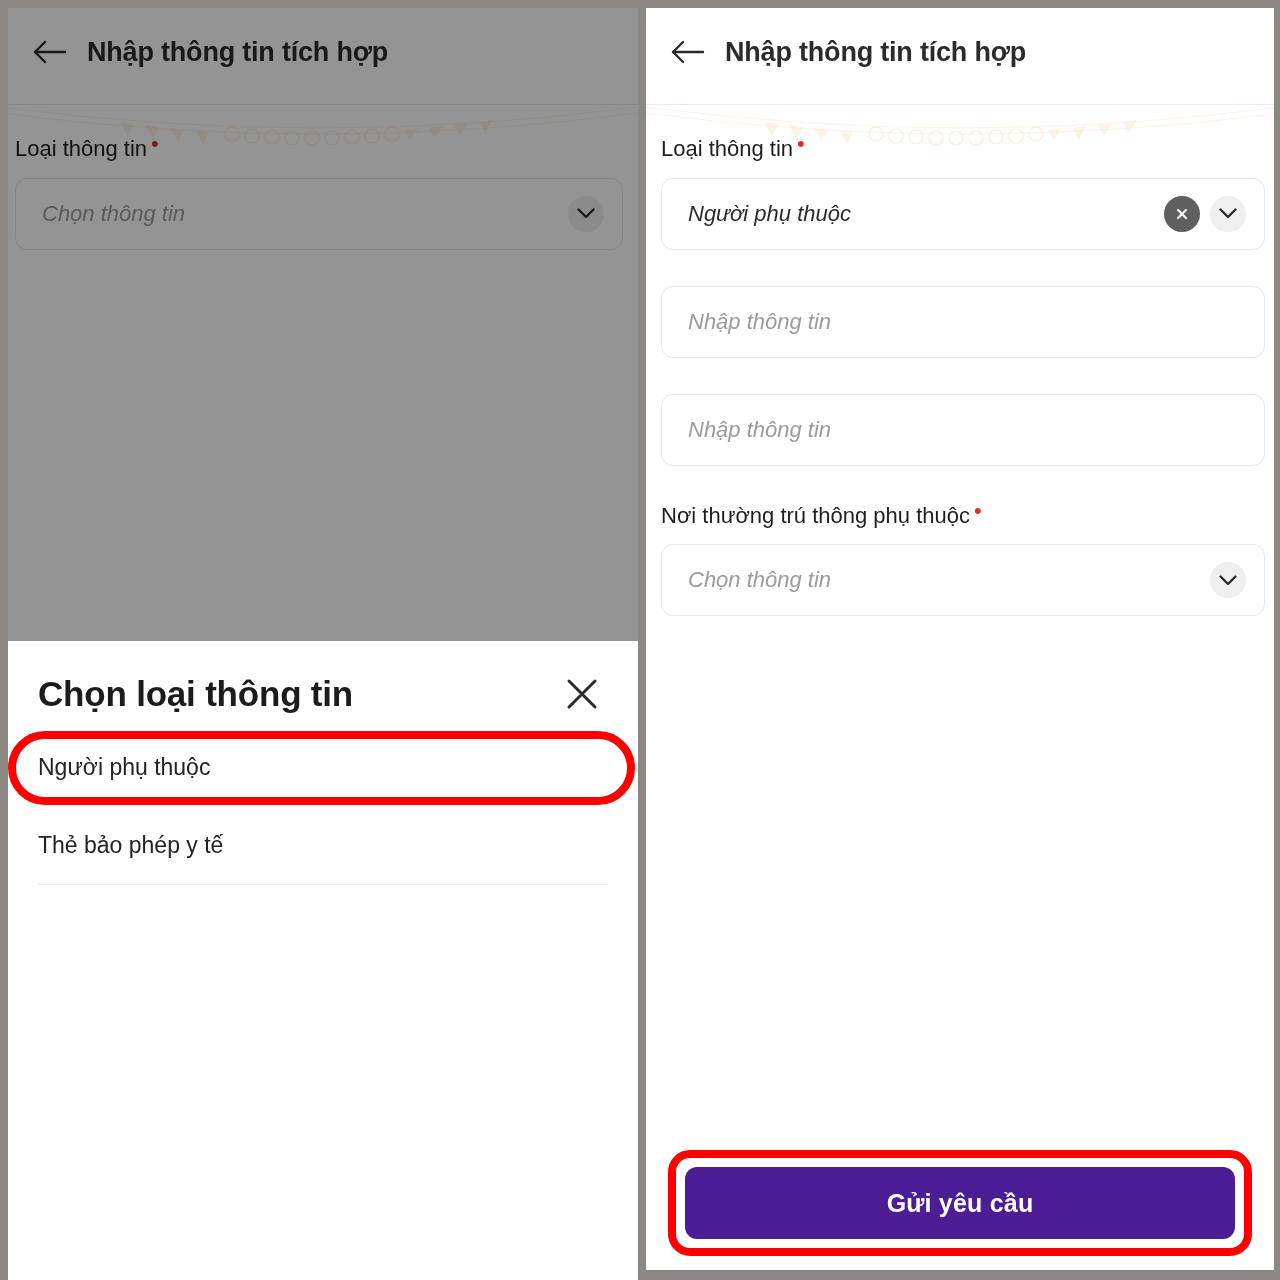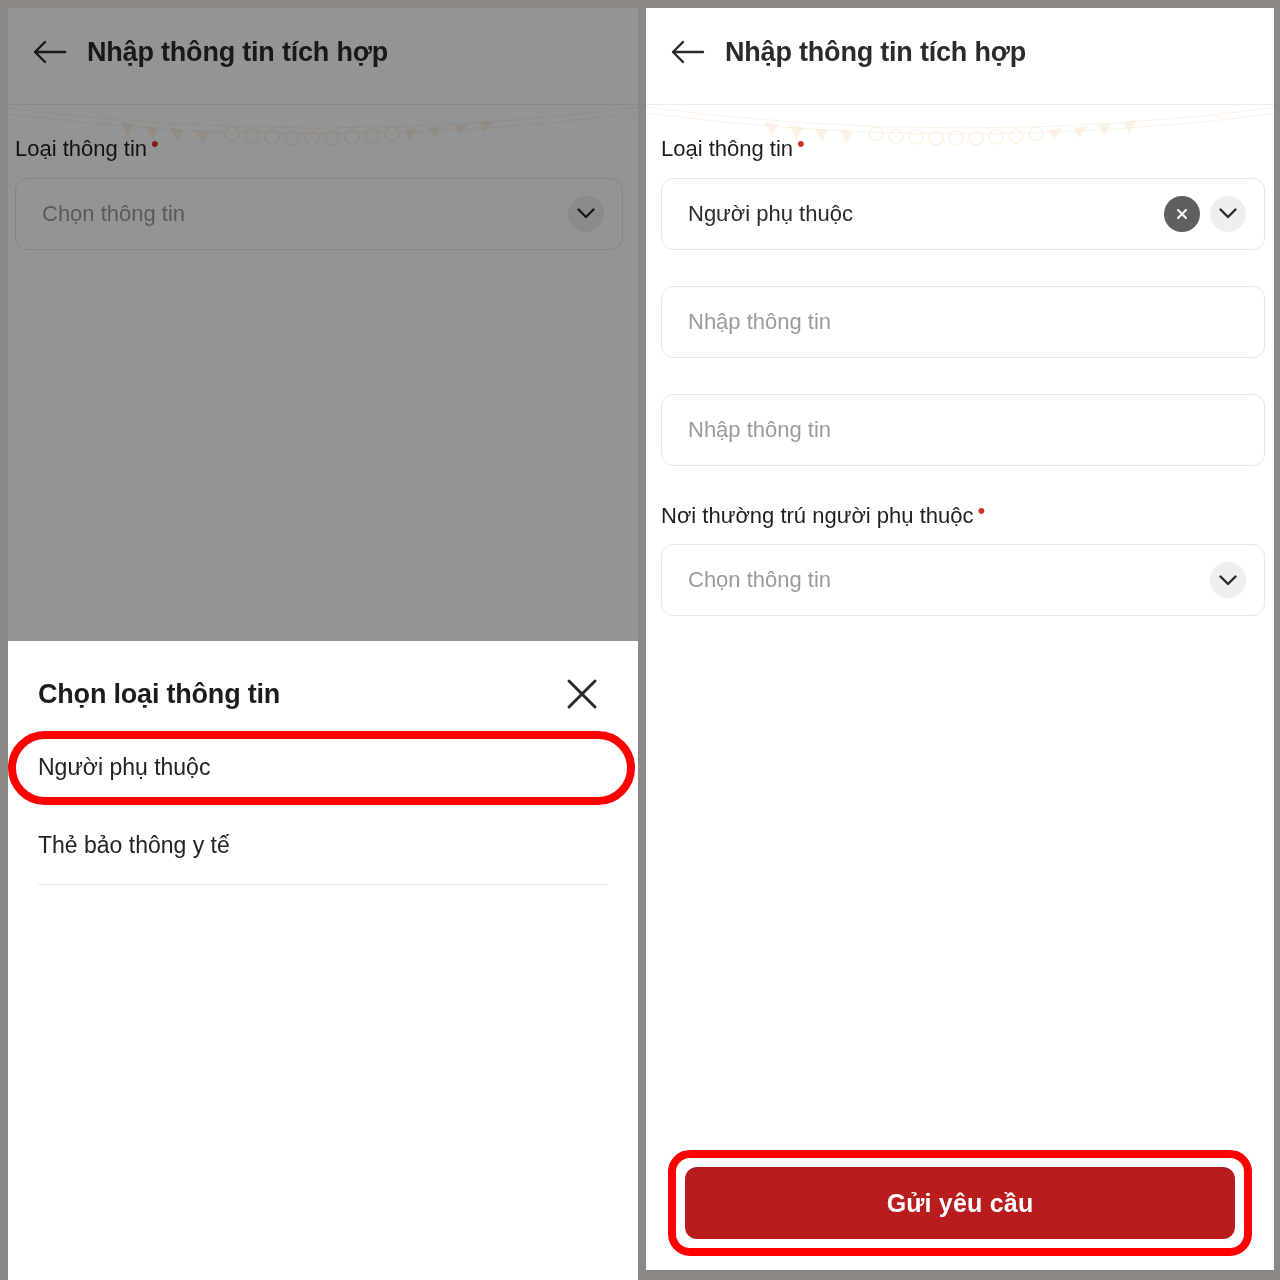--- a/index.html
+++ b/index.html
@@ -135,20 +135,21 @@
 
   .control {
     position: relative;
     height: 72px;
     border: 1px solid #e8e6e6;
     border-radius: 12px;
     background: #ffffff;
     display: flex;
     align-items: center;
     padding: 0 18px 0 26px;
+    font-style: italic;
   }
   .control-text {
     font-size: 22px;
     color: #9b9b9b;
     flex: 1;
     white-space: nowrap;
   }
   .control-text.filled { color: #2b2b2b; }
 
   .icon-btn {
@@ -170,21 +171,21 @@
     z-index: 30;
   }
   .submit-highlight {
     border: 8px solid #ff0000;
     border-radius: 22px;
     padding: 9px;
   }
   .submit-btn {
     height: 72px;
     border-radius: 12px;
-    background: #b91c1c;
+    background: #4c1d95;
     display: flex; align-items: center; justify-content: center;
     cursor: pointer;
   }
   .submit-label {
     font-size: 25px;
     font-weight: bold;
     color: #ffffff;
     letter-spacing: 0.2px;
   }
 
@@ -208,21 +209,21 @@
     padding: 0 30px;
   }
   .sheet-header {
     display: flex;
     align-items: center;
     justify-content: space-between;
     height: 88px;
     padding-top: 18px;
   }
   .sheet-title {
-    font-size: 27px;
+    font-size: 35px;
     font-weight: bold;
     color: #1c1c1c;
     letter-spacing: -0.2px;
   }
   .sheet-close {
     width: 48px; height: 48px;
     display: flex; align-items: center; justify-content: center;
     cursor: pointer;
     margin-right: 2px;
   }
@@ -328,21 +329,21 @@
           </svg>
         </div>
       </div>
 
       <div class="sheet-list">
         <div class="sheet-option no-rule">
           <div class="option-highlight"></div>
           <div class="sheet-option-label">Người phụ thuộc</div>
         </div>
         <div class="sheet-option">
-          <div class="sheet-option-label">Thẻ bảo thông y tế</div>
+          <div class="sheet-option-label">Thẻ bảo phép y tế</div>
         </div>
       </div>
     </div>
   </div>
 
   <div class="panel-gap"></div>
 
   <div class="panel panel-right">
     <div class="status-strip"></div>
     <div class="right-gutter"></div>
@@ -413,21 +414,21 @@
       </div>
 
       <div class="field">
         <div class="control">
           <div class="control-text">Nhập thông tin</div>
         </div>
       </div>
 
       <div class="field">
         <div class="field-label">
-          <span>Nơi thường trú người phụ thuộc</span><span class="req-dot">•</span>
+          <span>Nơi thường trú thông phụ thuộc</span><span class="req-dot">•</span>
         </div>
         <div class="control">
           <div class="control-text">Chọn thông tin</div>
           <div class="icon-btn chev">
             <svg width="18" height="11" viewBox="0 0 18 11">
               <path d="M1.5 1.5 L9 9 L16.5 1.5" stroke="#2b2b2b" stroke-width="2.4" fill="none" stroke-linecap="round" stroke-linejoin="round"></path>
             </svg>
           </div>
         </div>
       </div>

